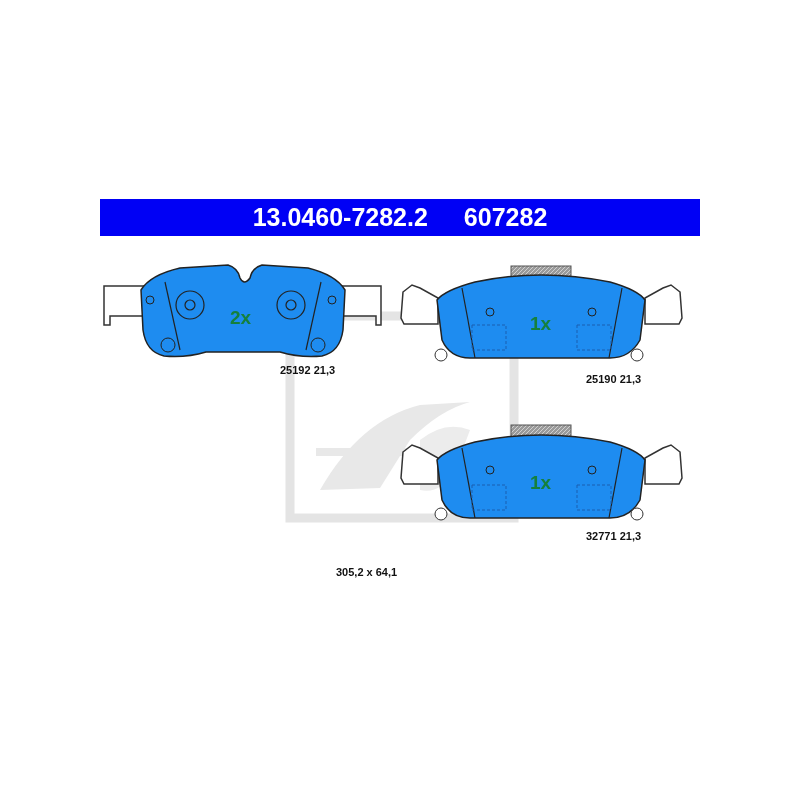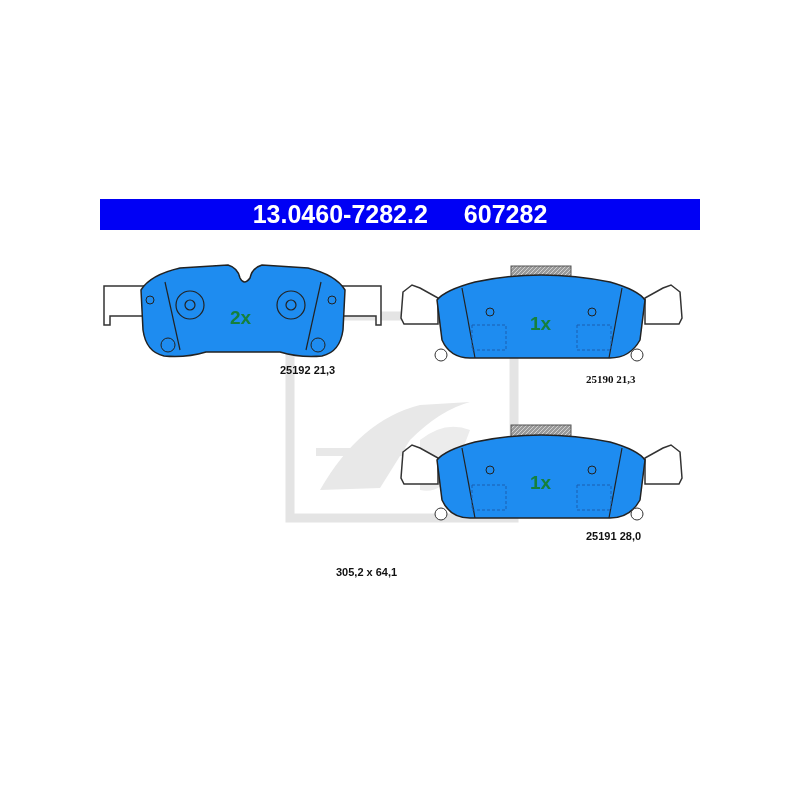--- a/index.html
+++ b/index.html
@@ -1,17 +1,17 @@
 <!DOCTYPE html>
 <html><head>
 <meta charset="utf-8">
 <style>
   html, body { margin: 0; padding: 0; background: #ffffff; }
   body { width: 800px; height: 800px; position: relative; overflow: hidden; font-family: "Liberation Sans", sans-serif; }
-  .banner { position: absolute; left: 100px; top: 199px; width: 600px; height: 31px; background: #0000f5; color: #ffffff; display: flex; justify-content: center; align-items: center; font-weight: bold; font-size: 25px; letter-spacing: 0px; }
+  .banner { position: absolute; left: 100px; top: 199px; width: 600px; height: 37px; background: #0000f5; color: #ffffff; display: flex; justify-content: center; align-items: center; font-weight: bold; font-size: 25px; letter-spacing: 0px; }
   .banner span { margin: 0 18px; }
   .label { position: absolute; font-weight: bold; font-size: 11px; color: #111111; white-space: nowrap; }
   .qty { position: absolute; font-weight: bold; font-size: 19px; color: #15803d; }
   svg.layer { position: absolute; left: 0; top: 0; }
 </style>
 </head>
 <body>
 
 <svg class="layer" width="800" height="800">
   <rect x="290" y="316" width="224" height="202" fill="none" stroke="#e4e4e4" stroke-width="9"></rect>
@@ -78,16 +78,16 @@
     <circle cx="441" cy="514" r="6" fill="#fff" stroke="#333"></circle>
     <circle cx="637" cy="514" r="6" fill="#fff" stroke="#333"></circle>
   </g>
 </svg>
 
 <div class="qty" style="left:230px; top:307px;">2x</div>
 <div class="qty" style="left:530px; top:313px;">1x</div>
 <div class="qty" style="left:530px; top:472px;">1x</div>
 
 <div class="label" style="left:280px; top:364px;">25192 21,3</div>
-<div class="label" style="left:586px; top:373px;font-family:Liberation Serif, serif;">25190 21,3</div>
-<div class="label" style="left:586px; top:530px;">25191 28,0</div>
+<div class="label" style="left:586px; top:373px;">25190 21,3</div>
+<div class="label" style="left:586px; top:530px;">32771 21,3</div>
 
 <div class="label" style="left:336px; top:566px;">305,2 x 64,1</div>
 
 </body></html>

